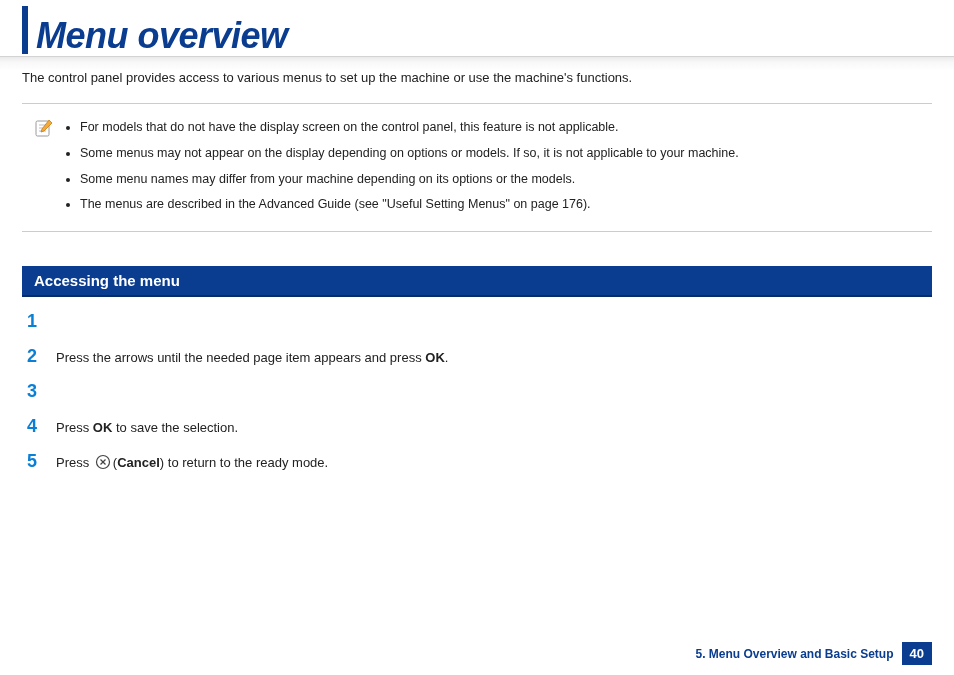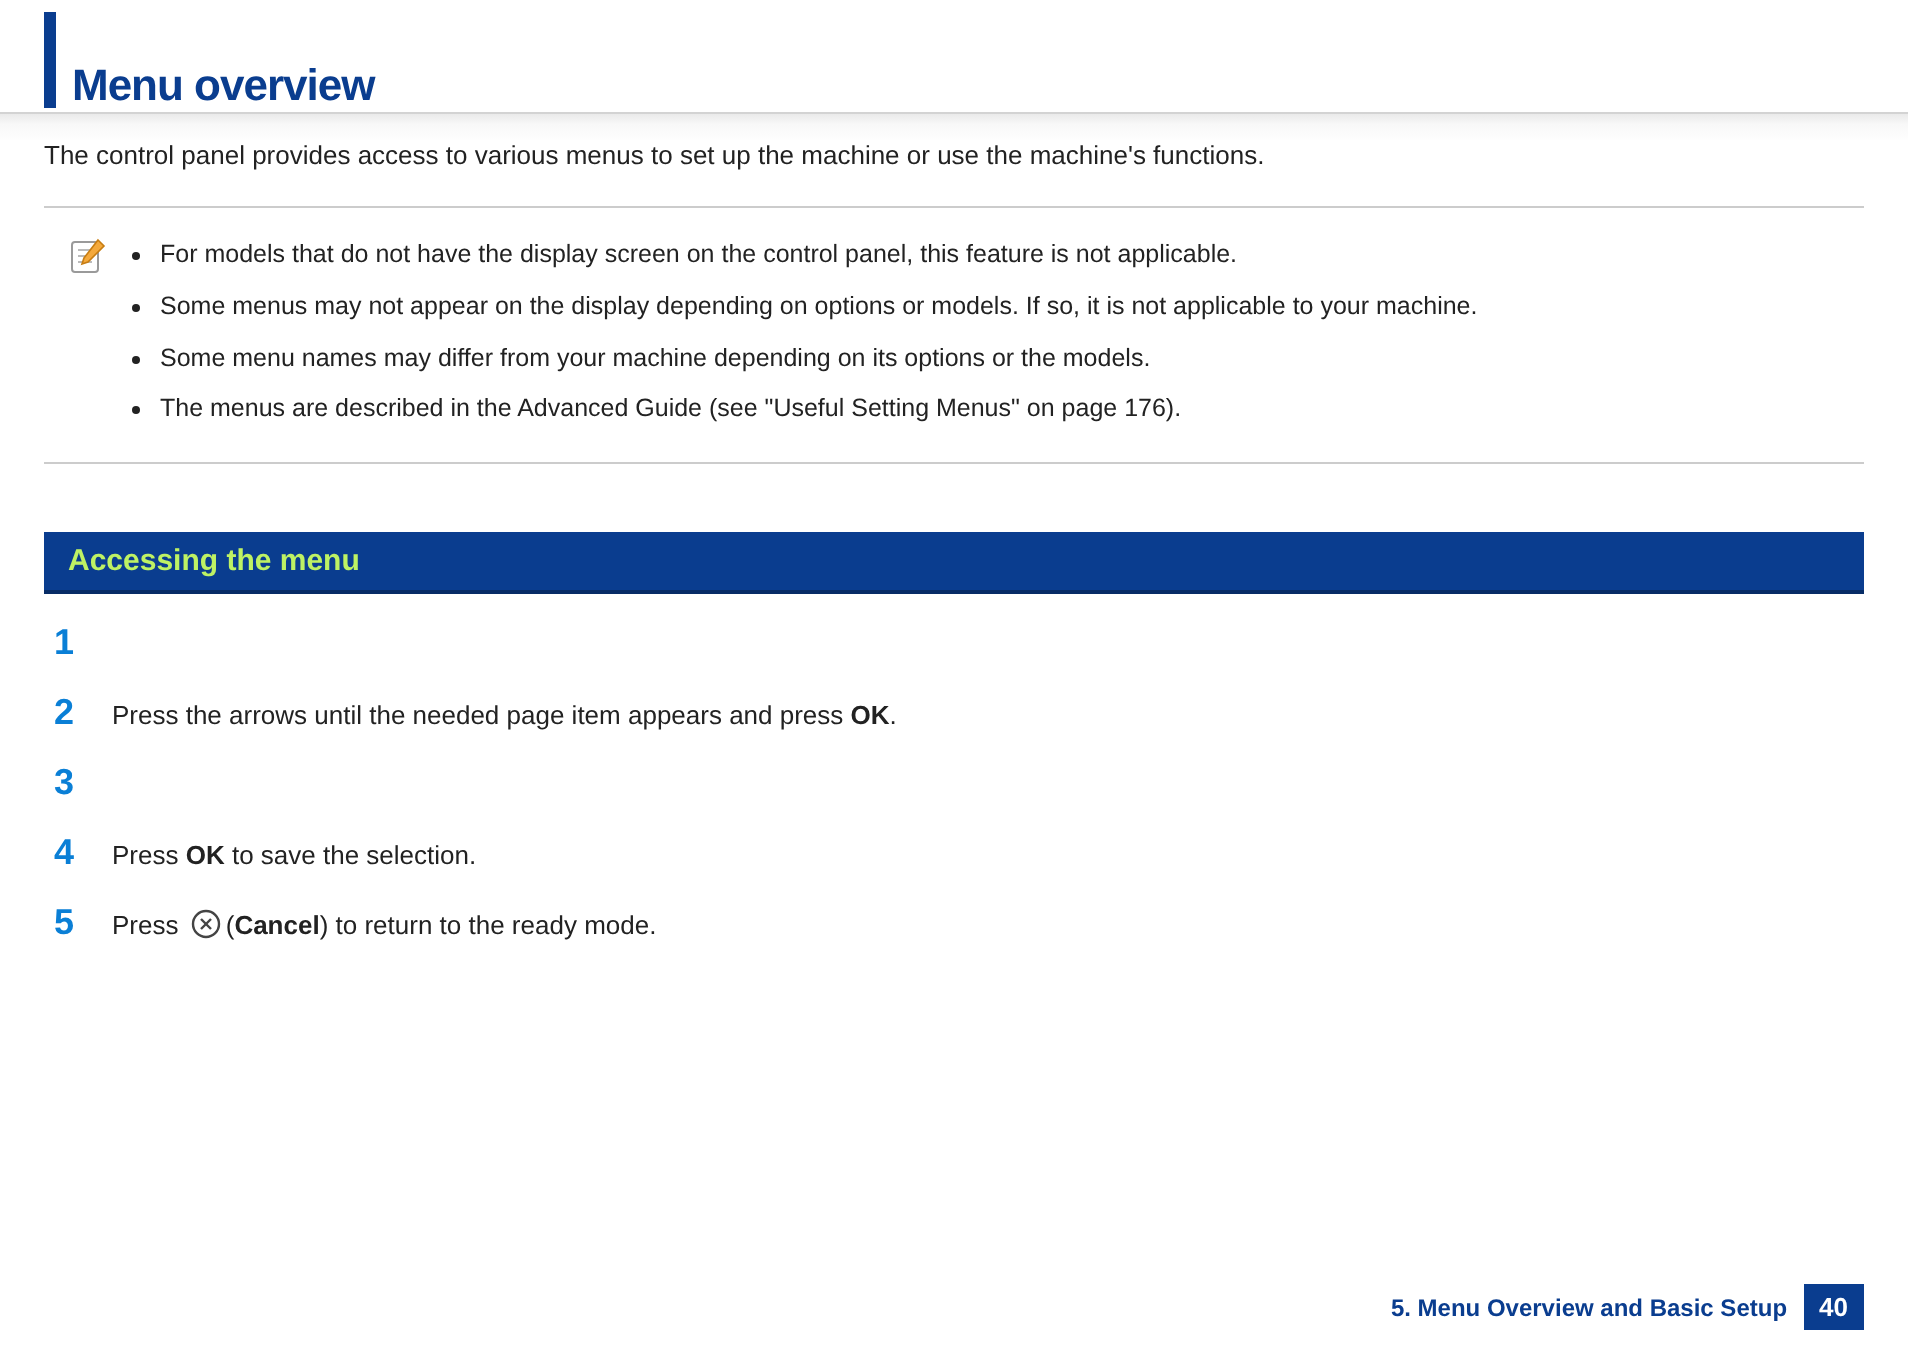--- a/index.html
+++ b/index.html
@@ -1,33 +1,33 @@
 <!DOCTYPE html>
 <html><head>
 <meta charset="utf-8">
 <style>
   * { box-sizing: border-box; margin: 0; padding: 0; }
   html, body { width: 954px; height: 675px; font-family: "Segoe UI", Arial, sans-serif; color: #222; background: #fff; }
   .page { position: relative; width: 954px; height: 675px; padding: 0 22px; }
 
   
   .title-wrap { display: flex; align-items: flex-end; border-left: 6px solid #0a3d8f; padding-left: 8px; height: 48px; margin-top: 6px; }
-  .title { font-size: 22px; font-weight: 800; color: #0a3d8f; letter-spacing: -0.5px; line-height: 1; }
+  .title { font-size: 36px; font-weight: 800; color: #0a3d8f; letter-spacing: -0.5px; line-height: 1; font-style: italic; }
   .title-underline { height: 14px; margin-top: 2px; background: linear-gradient(to bottom, #eaeaea 0%, #f8f8f8 40%, #fefefe 100%); border-top: 1px solid #d3d3d3; margin-left: -22px; margin-right: -22px; }
 
   .intro { font-size: 13px; margin-top: 0; }
 
   
   .note-box { border-top: 1px solid #ccc; border-bottom: 1px solid #ccc; margin-top: 18px; padding: 12px 16px 12px 44px; position: relative; font-size: 12.5px; line-height: 1.9; }
   .note-icon { position: absolute; left: 12px; top: 14px; }
   .note-box ul { list-style: disc; padding-left: 14px; }
   .note-box li { margin-bottom: 2px; }
 
   
-  .section-header { background: #0a3d8f; color: #bef264; font-weight: 700; font-size: 15px; padding: 6px 12px; margin-top: 34px; border-bottom: 2px solid #072c66; }
+  .section-header { background: #0a3d8f; color: #ffffff; font-weight: 700; font-size: 15px; padding: 6px 12px; margin-top: 34px; border-bottom: 2px solid #072c66; }
 
   
   .steps { margin-top: 14px; }
   .step { display: flex; align-items: baseline; gap: 14px; margin-bottom: 14px; font-size: 13px; }
   .step-num { color: #0a7fd6; font-weight: 800; font-size: 18px; width: 20px; text-align: center; flex-shrink: 0; }
   .step-text b { font-weight: 700; }
 
   .inline-icon { display: inline-block; vertical-align: -3px; margin: 0 2px; }
 
   

